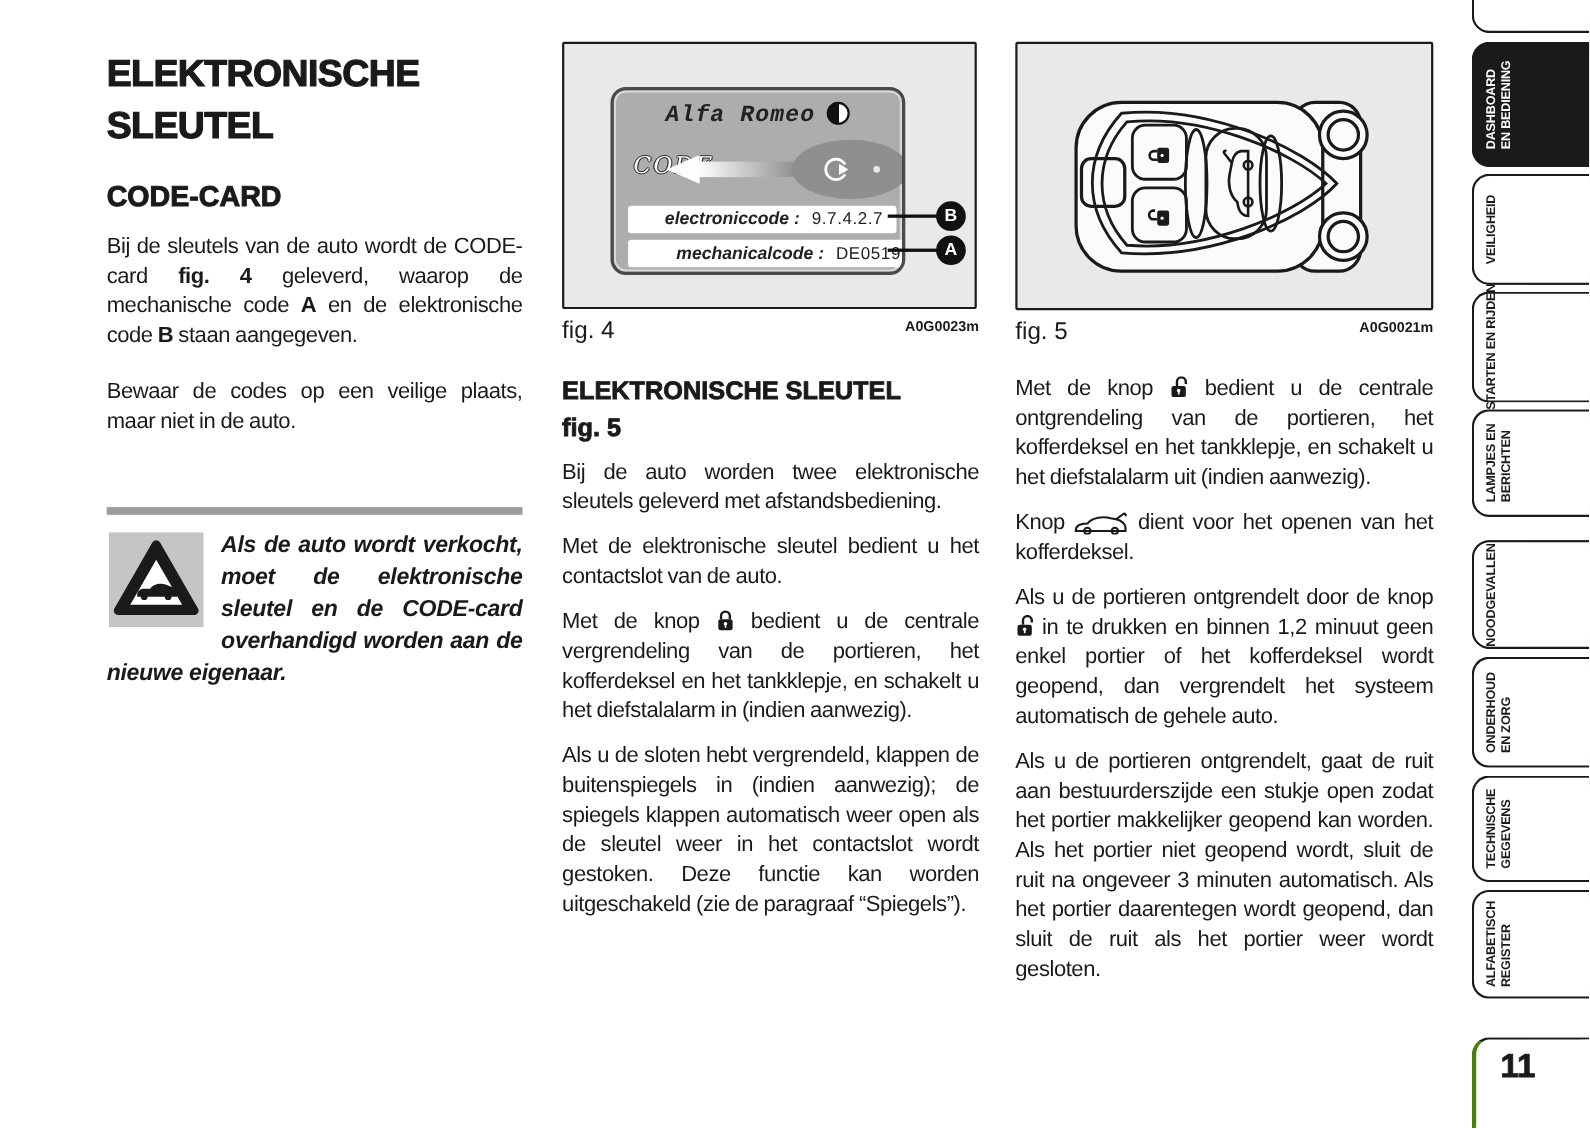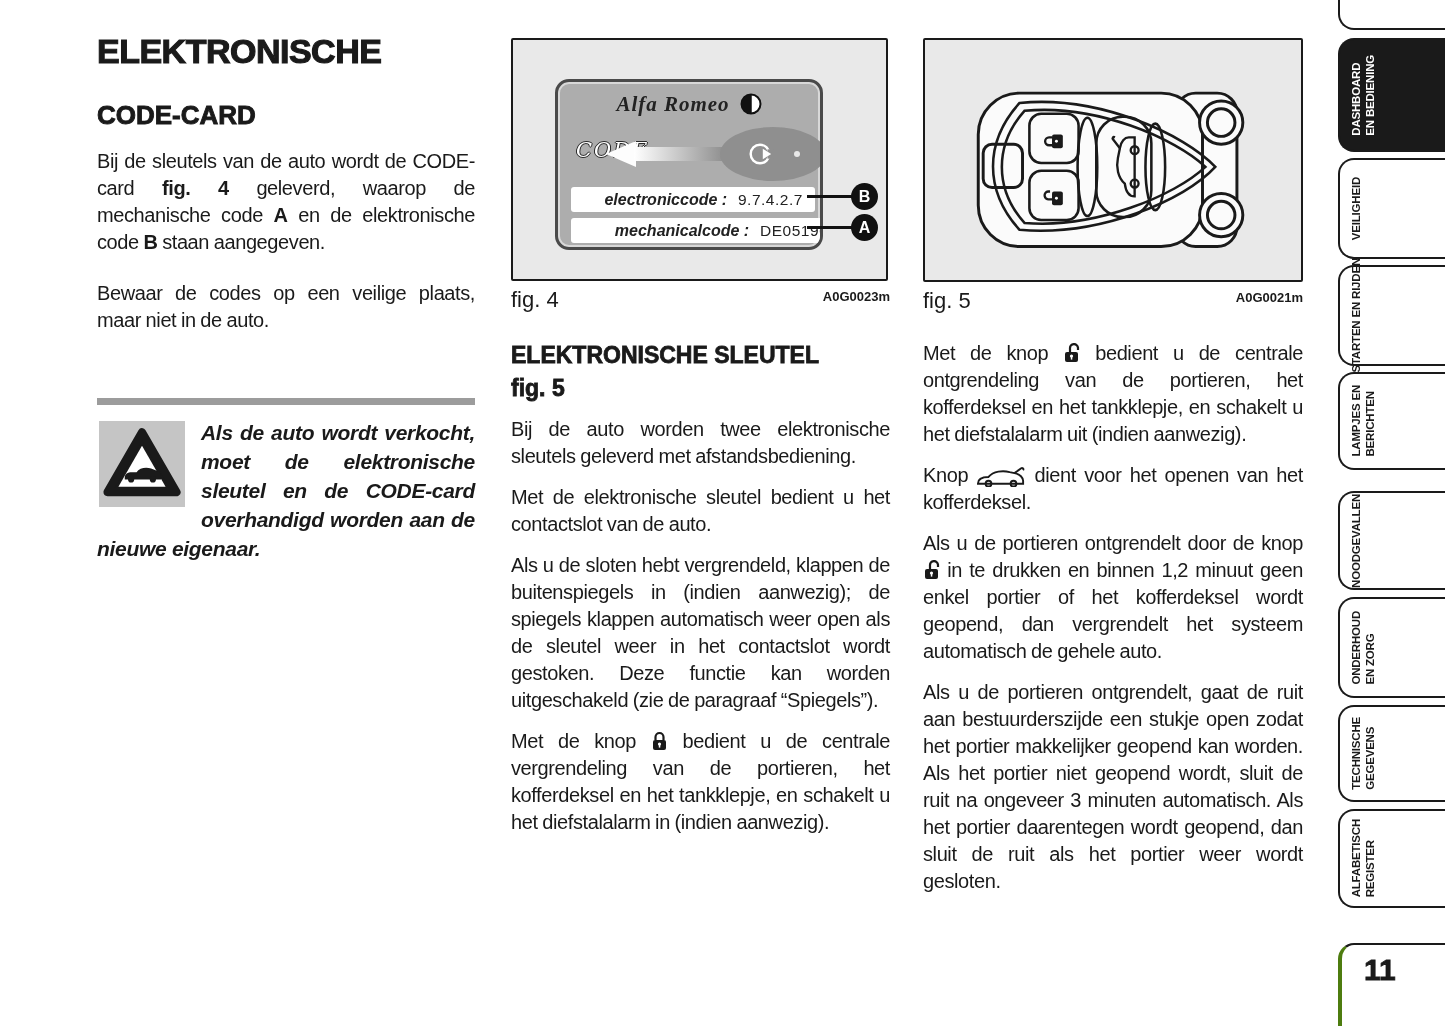--- a/index.html
+++ b/index.html
@@ -4,21 +4,21 @@
 <style>
   html,body{margin:0;padding:0;background:#fff;}
   .page{position:relative;width:1445px;height:1026px;background:#fff;overflow:hidden;
         font-family:"Liberation Sans",sans-serif;color:#1a1a1a;}
   .col{position:absolute;top:0;}
   .col-left{left:97px;width:378px;}
   .col-mid{left:511px;width:379px;}
   .col-right{left:923px;width:380px;}
 
   h1.title{font-size:34px;line-height:47px;font-weight:bold;-webkit-text-stroke:1.1px #1a1a1a;
-           letter-spacing:-0.5px;margin:28px 0 0;}
+           letter-spacing:-0.5px;margin:44px 0 0;}
   h2.sec{font-size:26px;font-weight:bold;-webkit-text-stroke:0.9px #1a1a1a;margin:25px 0 17px;}
   h3.midhead{font-size:23px;line-height:33px;font-weight:bold;-webkit-text-stroke:0.8px #1a1a1a;margin:26px 0 11px;}
   .block{display:block;}
 
   p.body{font-size:20px;line-height:27px;letter-spacing:-0.4px;word-spacing:-0.5px;
          font-stretch:condensed;text-align:justify;margin:0 0 14px;}
   .col-left p.body{margin-bottom:24px;}
   .b{font-weight:bold;}
   .mt{margin-top:26px !important;}
 
@@ -37,21 +37,21 @@
   .col-right .figbox{width:380px;height:244px;}
   .caption-row{display:flex;justify-content:space-between;align-items:flex-start;margin-top:6px;}
   .fig-caption{font-size:22px;}
   .fig-code{font-size:13px;font-weight:bold;margin-top:2px;}
 
   
   .codecard{position:absolute;left:42px;top:39px;width:268px;height:171px;box-sizing:border-box;
             background:#adadad;border:3px solid #4a4a4a;border-radius:14px;
             box-shadow:inset 0 0 0 2px #d8d8d8;overflow:hidden;}
   .brand-row{position:absolute;top:10px;left:0;width:100%;text-align:center;}
-  .brand{font-family:Liberation Serif, serif;font-style:italic;font-weight:bold;font-size:21px;
+  .brand{font-family:Liberation Mono, monospace;font-style:italic;font-weight:bold;font-size:21px;
          letter-spacing:1px;color:#222;}
   .badge{display:inline-block;vertical-align:-4px;margin-left:10px;}
   .code-word{position:absolute;left:18px;top:56px;font-family:"DejaVu Serif",serif;font-style:italic;
              font-size:21px;letter-spacing:2px;color:#fff;
              text-shadow:-1px 0 #2a2a2a,1px 0 #2a2a2a,0 -1px #2a2a2a,0 1px #2a2a2a;}
   .blade-tip{position:absolute;left:48px;top:59px;width:0;height:0;
              border-top:13px solid transparent;border-bottom:13px solid transparent;
              border-right:30px solid #fdfdfd;}
   .blade-shaft{position:absolute;left:76px;top:65px;width:90px;height:14px;
                background:linear-gradient(to right,#ffffff,#8f8f8f);}
@@ -99,20 +99,21 @@
   .pagenum{font-size:30px;font-weight:bold;-webkit-text-stroke:0.8px #1a1a1a;margin:8px 0 0 22px;}
 </style>
 </head>
 <body>
 
 <div class="page">
 
   <section class="col col-left">
     <h1 class="title">
       <span class="block">ELEKTRONISCHE</span>
+      <span class="block">SLEUTEL</span>
     </h1>
     <h2 class="sec">CODE-CARD</h2>
     <p class="body"><span>Bij de sleutels van de auto wordt de CODE-card </span><span class="b">fig. 4</span><span> geleverd, waarop de mechanische code </span><span class="b">A</span><span> en de elektronische code </span><span class="b">B</span><span> staan aangegeven.</span></p>
     <p class="body">Bewaar de codes op een veilige plaats, maar niet in de auto.</p>
 
     <div class="warning">
       <div class="warning-bar"></div>
       <div class="warning-body">
         <div class="warning-icon">
           <svg width="78" height="78" viewBox="0 0 86 86">
@@ -169,27 +170,27 @@
       <span class="fig-caption">fig. 4</span>
       <span class="fig-code">A0G0023m</span>
     </div>
 
     <h3 class="midhead">
       <span class="block">ELEKTRONISCHE SLEUTEL</span>
       <span class="block">fig. 5</span>
     </h3>
     <p class="body">Bij de auto worden twee elektronische sleutels geleverd met afstandsbediening.</p>
     <p class="body">Met de elektronische sleutel bedient u het contactslot van de auto.</p>
-    <p class="body">Als u de sloten hebt vergrendeld, klappen de buitenspiegels in (indien aanwezig); de spiegels klappen automatisch weer open als de sleutel weer in het contactslot wordt gestoken. Deze functie kan worden uitgeschakeld (zie de paragraaf “Spiegels”).</p>
     <p class="body"><span>Met de knop </span><svg class="ic ic-lock" viewBox="0 0 17 21">
           <rect x="2" y="9" width="13" height="10" rx="2" fill="#1a1a1a"></rect>
           <path d="M4.5,9 V6 a4,4 0 0 1 8,0 V9" fill="none" stroke="#1a1a1a" stroke-width="2.2"></path>
           <circle cx="8.5" cy="13" r="1.6" fill="#fff"></circle>
           <rect x="7.8" y="13.2" width="1.5" height="3.4" fill="#fff"></rect>
         </svg><span> bedient u de centrale vergrendeling van de portieren, het kofferdeksel en het tankklepje, en schakelt u het diefstalalarm in (indien aanwezig).</span></p>
+    <p class="body">Als u de sloten hebt vergrendeld, klappen de buitenspiegels in (indien aanwezig); de spiegels klappen automatisch weer open als de sleutel weer in het contactslot wordt gestoken. Deze functie kan worden uitgeschakeld (zie de paragraaf “Spiegels”).</p>
   </section>
 
   <section class="col col-right">
     <figure class="figbox">
       <svg width="376" height="239" viewBox="0 0 378 243">
         <g fill="#fbfbfb" stroke="#1a1a1a" stroke-width="3" stroke-linejoin="round">
           <rect x="253" y="54" width="62" height="156" rx="20"></rect>
           <rect x="52" y="54" width="228" height="156" rx="42"></rect>
           <rect x="57" y="106" width="40" height="44" rx="9"></rect>
         </g>

